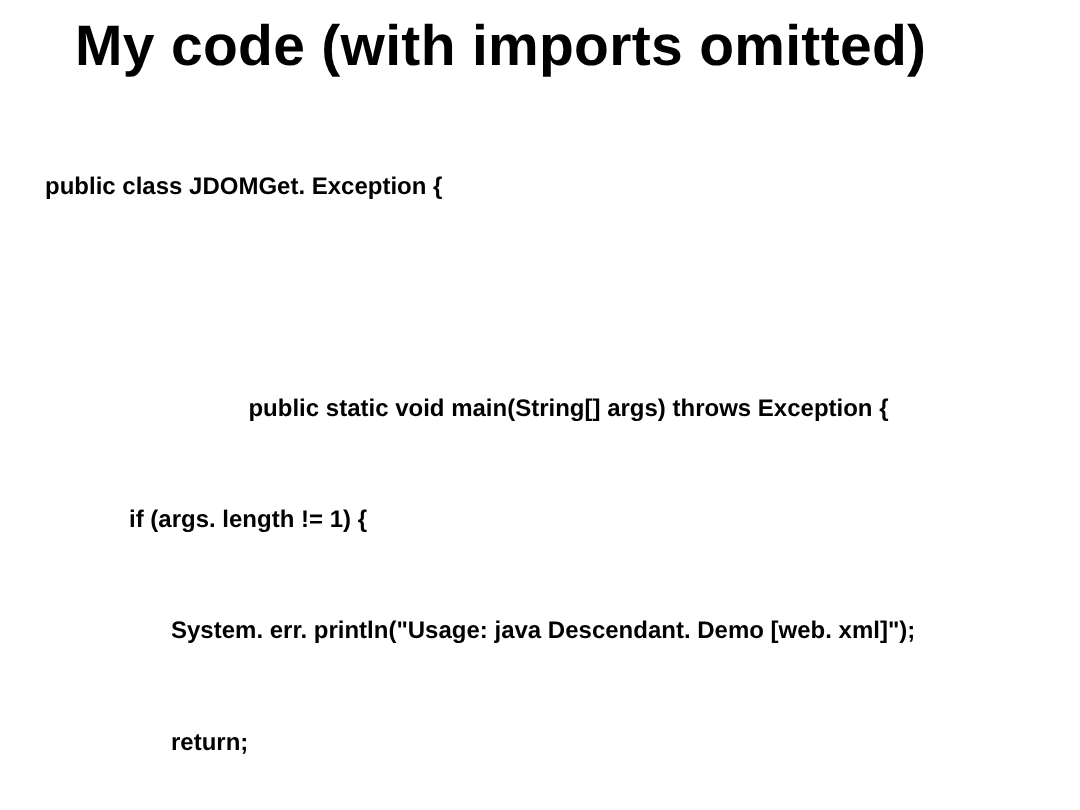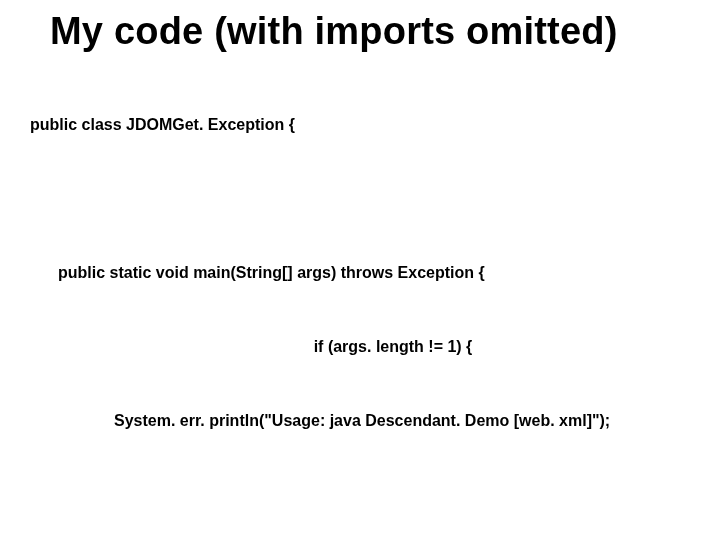--- a/index.html
+++ b/index.html
@@ -1,37 +1,38 @@
 <!DOCTYPE html>
 <html><head>
   <meta charset="utf-8">
   <style>
     * { margin: 0; padding: 0; box-sizing: border-box; }
     html, body { width: 720px; height: 540px; background: #fff; font-family: Arial, Helvetica, sans-serif; color: #000; }
     .slide { width: 720px; height: 540px; padding: 10px 20px 20px 20px; position: relative; }
     .title { font-size: 38px; font-weight: 700; margin: 0 0 10px 30px; letter-spacing: 0.2px; }
     .code { font-size: 16px; font-weight: 700; line-height: 1.55; white-space: pre; margin-left: 10px; }
     .ind0 { margin-left: 0; }
-    .ind1 { margin-left: 28px; }
-    .ind2 { margin-left: 56px; text-align: center; }
+    .ind1 { margin-left: 28px; text-align: center; }
+    .ind2 { margin-left: 56px; }
     .ind3 { margin-left: 84px; }
     .para-gap { display: block; height: 24px; }
   </style>
 </head>
 <body>
 
 <div class="slide">
   <h1 class="title">My code (with imports omitted)</h1>
 
   <div class="code">
     <div class="ind0">public class JDOMGet. Exception {</div>
     <span class="para-gap"></span>
     <div class="ind1">public static void main(String[] args) throws Exception {</div>
     <div class="ind2">if (args. length != 1) {</div>
     <div class="ind3">System. err. println("Usage: java Descendant. Demo [web. xml]");</div>
+    <div class="ind3">return;</div>
     
     
     
     
     
     
     
     
     
     

